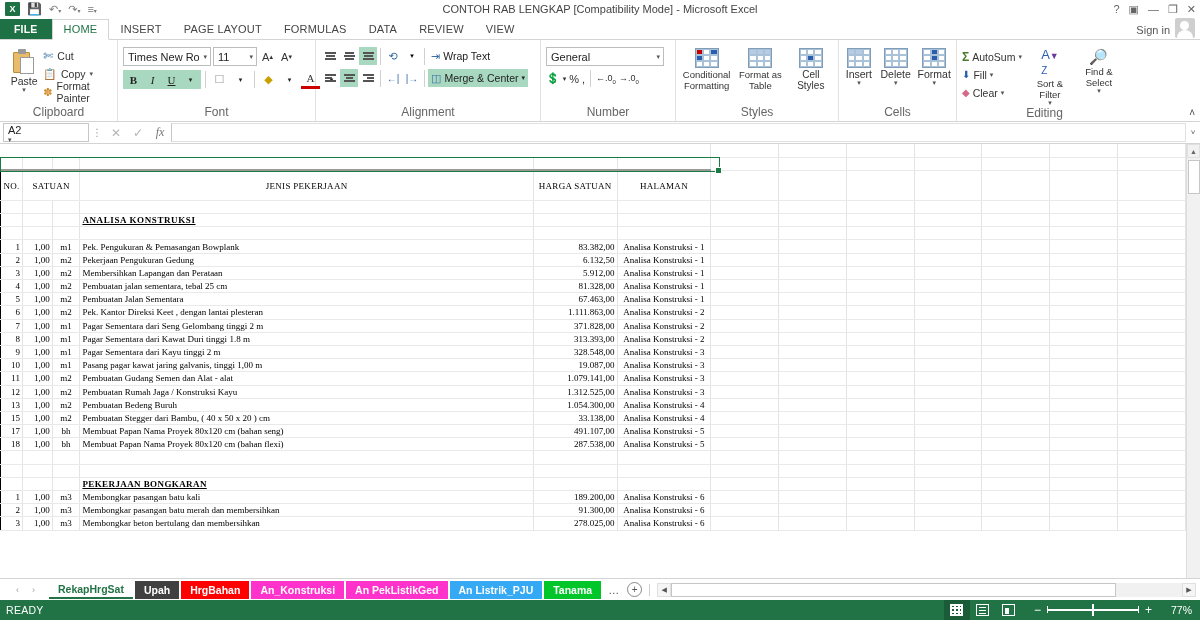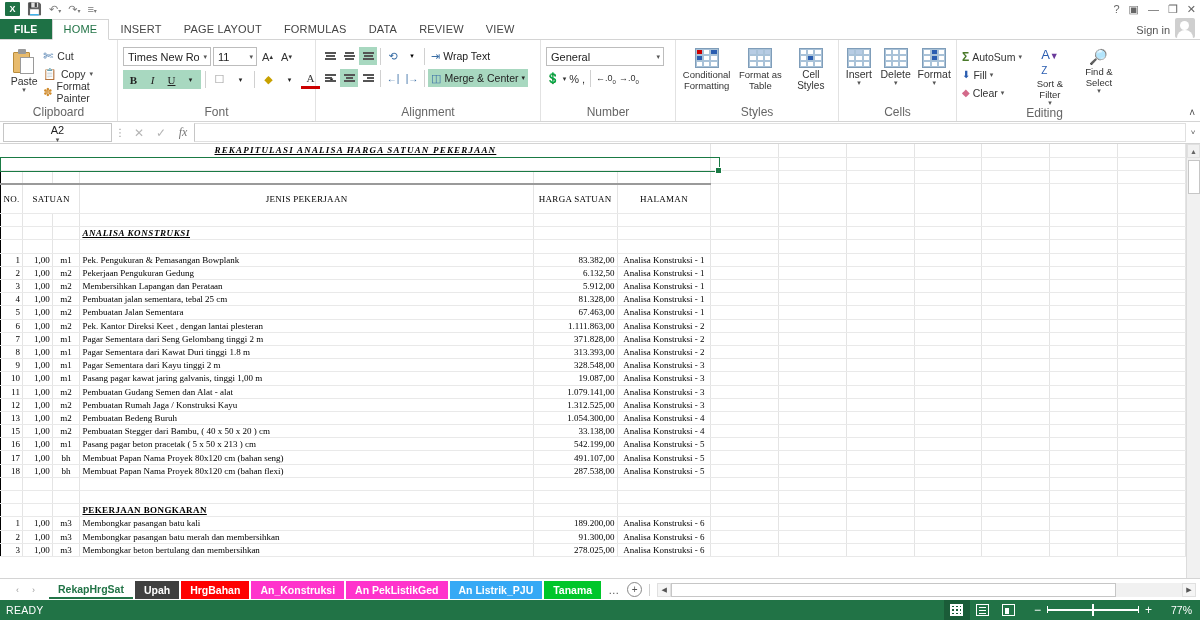--- a/index.html
+++ b/index.html
@@ -95,22 +95,22 @@
     grid-template-columns:1fr 1fr 1fr; grid-template-rows:1fr 1fr 1fr; gap:0; }
   .mini-grid div { border:.5px solid #a9c2d8; }
 
   
   .ed-item { display:flex; align-items:center; gap:3px; font-size:10.5px; color:#333; height:15px; }
   .collapse { position:absolute; right:5px; bottom:3px; font-size:10px; color:#444; }
 
   
   .fbar { height:22px; display:flex; align-items:center; background:#fff; gap:0;
     border-bottom:1px solid #d4d4d4; padding:2px 0; }
-  .namebox { width:109px; height:19px; border:1px solid #c6c6c6; margin-left:3px; display:flex;
-    align-items:center; padding:0 4px; font-size:11px; color:#222;flex-direction:column; }
+  .namebox { width:86px; height:19px; border:1px solid #c6c6c6; margin-left:3px; display:flex;
+    align-items:flex-start; padding:0 4px; font-size:11px; color:#222;flex-direction:column; }
   .namebox .nv { flex:1; }
   .namebox .na { font-size:7px; color:#555; }
   .fb-dots { width:16px; text-align:center; font-size:10px; color:#999; }
   .fb-ic { width:22px; text-align:center; font-size:12px; color:#b5b5b5; }
   .fb-ic.fx { font-style:italic; color:#777; font-family:"Liberation Serif",serif; }
   .fb-input { flex:1; height:19px; border:1px solid #e0e0e0; border-left:1px solid #c6c6c6;
     background:#fff; font-size:11px; padding:0 4px; display:flex; align-items:center; }
   .fb-exp { width:14px; text-align:center; font-size:8px; color:#555; }
 
   
@@ -132,21 +132,21 @@
 
   .rbox { border-left:1px solid #000; border-right:1px solid #000; }
   .bleft { border-left:1px solid #000; }
   .bright { border-right:1px solid #000; }
   .dotb { border-bottom:1px dotted #777; }
   .thickt { border-top:2px solid #9a9a9a; }
   .thickb { border-bottom:2px solid #9a9a9a; }
   .hdr { text-align:center; font-variant:small-caps; letter-spacing:.3px; font-size:9.5px; }
   .ttl { text-align:center; font-weight:bold; font-style:italic; font-size:9.5px;
     letter-spacing:1.2px; text-decoration:underline; }
-  .secttl { font-weight:bold; font-style:italic; text-decoration:underline; letter-spacing:.6px;
+  .secttl { font-weight:bold; text-decoration:underline; letter-spacing:.6px;
     font-size:9.5px; }
   .subttl { font-weight:bold; text-decoration:underline; letter-spacing:.4px; font-size:9.5px; }
   .selrow td { border-top:none; border-bottom:none; }
   .selbox { position:absolute; left:0; top:13px; width:720px; height:15px;
     border:1.6px solid #1a7a44; pointer-events:none; }
   .selbox::after { content:""; position:absolute; right:-3px; bottom:-3px; width:5px; height:5px;
     background:#1a7a44; border:1px solid #fff; }
 
   
   .vscroll { width:14px; background:#f1f1f1; border-left:1px solid #dcdcdc; position:relative; }
@@ -197,20 +197,21 @@
 <body>
 
 <div class="titlebar">
   <div class="qat">
     <div class="xl-logo">X</div>
     <span class="qat-ic save">💾</span>
     <span class="qat-ic">↶<span style="font-size:6px">▾</span></span>
     <span class="qat-ic">↷<span style="font-size:6px">▾</span></span>
     <span class="qat-ic">≡<span style="font-size:6px">▾</span></span>
   </div>
+  <div class="win-title">CONTOH RAB LENGKAP  [Compatibility Mode] - Microsoft Excel</div>
   <div class="win-btns">
     <span>?</span>
     <span>▣</span>
     <span>—</span>
     <span>❐</span>
     <span>✕</span>
   </div>
 </div>
 
 <div class="tabrow">
@@ -537,30 +538,20 @@
           <col class="c-hal">
         <col class="c-e1">
           <col class="c-e2">
           <col class="c-e3">
           <col class="c-e4">
         <col class="c-e5">
           <col class="c-e6">
           <col class="c-e7">
       </colgroup>
       <tbody id="grid-body">
-          <tr>
-            <td class="ttl" colspan="6">REKAPITULASI  ANALISA  HARGA  SATUAN  PEKERJAAN</td>
-            <td></td>
-            <td></td>
-            <td></td>
-            <td></td>
-            <td></td>
-            <td></td>
-            <td></td>
-          </tr>
           <tr class="selrow">
             <td colspan="6"></td>
             <td></td>
             <td></td>
             <td></td>
             <td></td>
             <td></td>
             <td></td>
             <td></td>
           </tr>
@@ -833,35 +824,20 @@
             <td></td>
             <td></td>
           </tr>
           <tr>
             <td class="c-no rbox dotb">15</td>
             <td class="c-qty dotb">1,00</td>
             <td class="c-sat bright dotb">m2</td>
             <td class="c-desc bright dotb">Pembuatan Stegger dari Bambu, ( 40 x 50 x 20 ) cm</td>
             <td class="c-hrg bright dotb">33.138,00</td>
             <td class="c-hal bright dotb">Analisa Konstruksi - 4</td>
-            <td></td>
-            <td></td>
-            <td></td>
-            <td></td>
-            <td></td>
-            <td></td>
-            <td></td>
-          </tr>
-          <tr>
-            <td class="c-no rbox dotb">16</td>
-            <td class="c-qty dotb">1,00</td>
-            <td class="c-sat bright dotb">m1</td>
-            <td class="c-desc bright dotb">Pasang pagar beton pracetak ( 5 x 50 x 213 ) cm</td>
-            <td class="c-hrg bright dotb">542.199,00</td>
-            <td class="c-hal bright dotb">Analisa Konstruksi - 5</td>
             <td></td>
             <td></td>
             <td></td>
             <td></td>
             <td></td>
             <td></td>
             <td></td>
           </tr>
           <tr>
             <td class="c-no rbox dotb">17</td>

